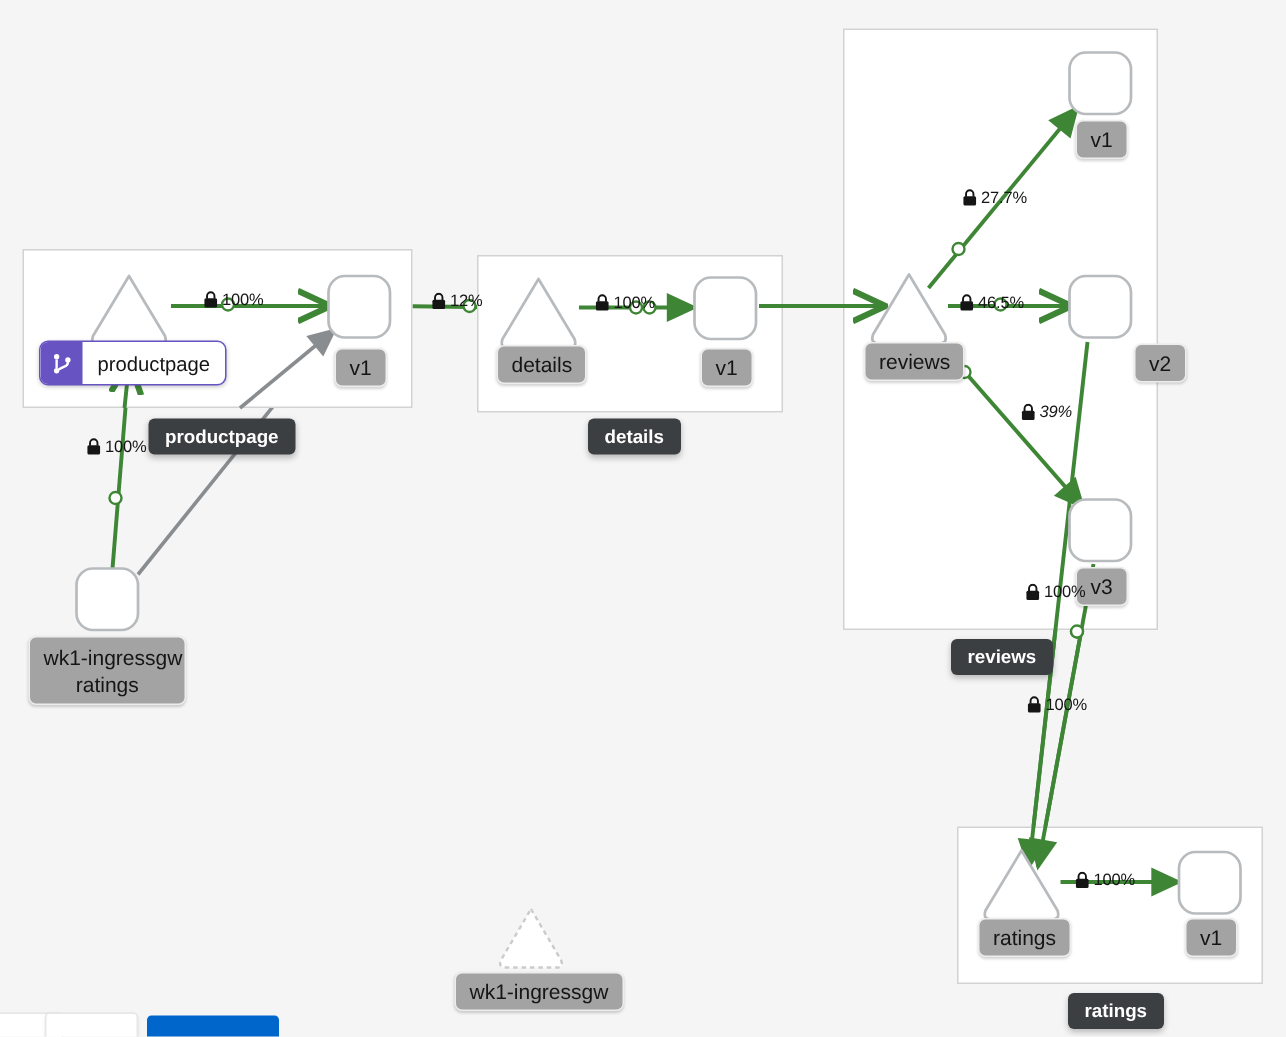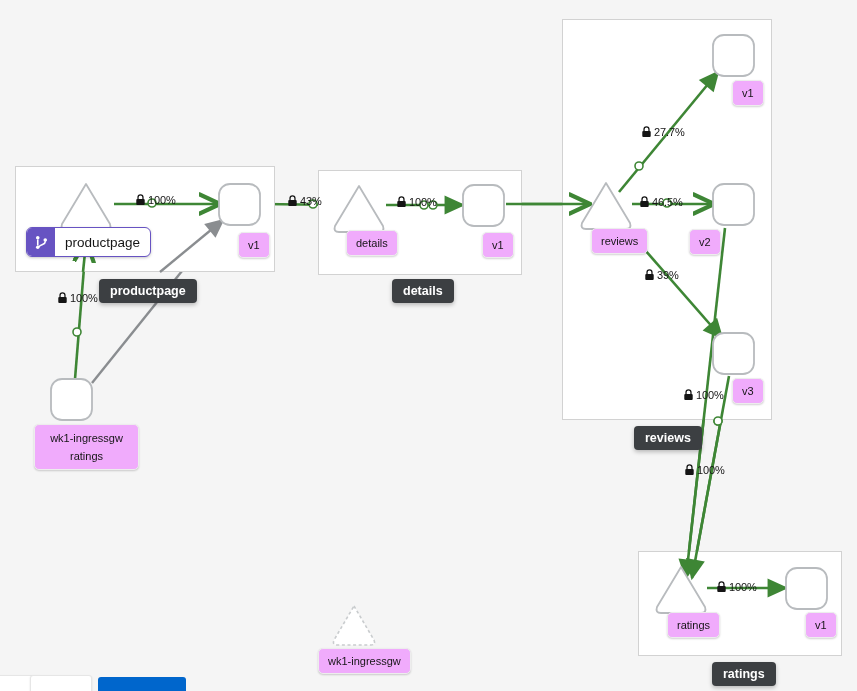--- a/index.html
+++ b/index.html
@@ -17,32 +17,31 @@
   .cluster{
     position:absolute;
     background:#ffffff;
     border:1px solid #d2d2d2;
     box-sizing:border-box;
   }
 
   
   .chip{
     position:absolute;
-    background:#f0abfc;
+    background:#a3a3a3;
     border:1px solid #ededed;
     border-radius:5px;
     box-shadow:0 1px 2px rgba(0,0,0,.18);
-    font-size:11px;
+    font-size:14px;
     color:#151515;
     padding:4px 9px;
     white-space:nowrap;
     text-align:center;
     line-height:16px;
     box-sizing:border-box;
-    margin-left:15px;
   }
   .chip.two-line{line-height:18px;}
 
   
   .vs-chip{
     position:absolute;
     display:flex;
     align-items:stretch;
     border:1px solid #6753c2;
     border-radius:6px;
@@ -271,21 +270,21 @@
   </svg>
 
   <div class="chip" style="left:331px;top:230px;">details</div>
   <div class="chip" style="left:576px;top:228px;">reviews</div>
   <div class="chip" style="left:652px;top:612px;">ratings</div>
   <div class="chip" style="left:303px;top:648px;">wk1-ingressgw</div>
 
   <div class="chip" style="left:223px;top:232px;">v1</div>
   <div class="chip" style="left:467px;top:232px;">v1</div>
   <div class="chip" style="left:717px;top:80px;">v1</div>
-  <div class="chip" style="left:674px;top:229px;">v2</div>
+  <div class="chip" style="left:756px;top:229px;">v2</div>
   <div class="chip" style="left:717px;top:378px;">v3</div>
   <div class="chip" style="left:790px;top:612px;">v1</div>
 
   <div class="chip two-line" style="left:19px;top:424px;width:105px;">
     <div>wk1-ingressgw</div>
     <div>ratings</div>
   </div>
 
   <div class="vs-chip" style="left:26px;top:227px;">
     <span class="badge">
@@ -320,21 +319,21 @@
     <span class="pct">100%</span>
   </div>
 
   <div class="edge-label" style="left:287px;top:195px;">
     <span class="lock">
       <svg width="11" height="12" viewBox="0 0 12 13">
           <path d="M3.3,5.5 V3.6 a2.7,2.7 0 0 1 5.4,0 V5.5" fill="none" stroke="#151515" stroke-width="1.4"></path>
           <rect x="1.4" y="5.3" width="9.2" height="6.6" rx="1.1" fill="#151515"></rect>
         </svg>
     </span>
-    <span class="pct">43%</span>
+    <span class="pct">12%</span>
   </div>
 
   <div class="edge-label" style="left:396px;top:196px;">
     <span class="lock">
       <svg width="11" height="12" viewBox="0 0 12 13">
           <path d="M3.3,5.5 V3.6 a2.7,2.7 0 0 1 5.4,0 V5.5" fill="none" stroke="#151515" stroke-width="1.4"></path>
           <rect x="1.4" y="5.3" width="9.2" height="6.6" rx="1.1" fill="#151515"></rect>
         </svg>
     </span>
     <span class="pct">100%</span>
@@ -353,21 +352,21 @@
   <div class="edge-label" style="left:639px;top:196px;">
     <span class="lock">
       <svg width="11" height="12" viewBox="0 0 12 13">
           <path d="M3.3,5.5 V3.6 a2.7,2.7 0 0 1 5.4,0 V5.5" fill="none" stroke="#151515" stroke-width="1.4"></path>
           <rect x="1.4" y="5.3" width="9.2" height="6.6" rx="1.1" fill="#151515"></rect>
         </svg>
     </span>
     <span class="pct">46.5%</span>
   </div>
 
-  <div class="edge-label" style="left:644px;top:269px;">
+  <div class="edge-label" style="left:680px;top:269px;font-style:italic;">
     <span class="lock">
       <svg width="11" height="12" viewBox="0 0 12 13">
           <path d="M3.3,5.5 V3.6 a2.7,2.7 0 0 1 5.4,0 V5.5" fill="none" stroke="#151515" stroke-width="1.4"></path>
           <rect x="1.4" y="5.3" width="9.2" height="6.6" rx="1.1" fill="#151515"></rect>
         </svg>
     </span>
     <span class="pct">39%</span>
   </div>
 
   <div class="edge-label" style="left:683px;top:389px;">

